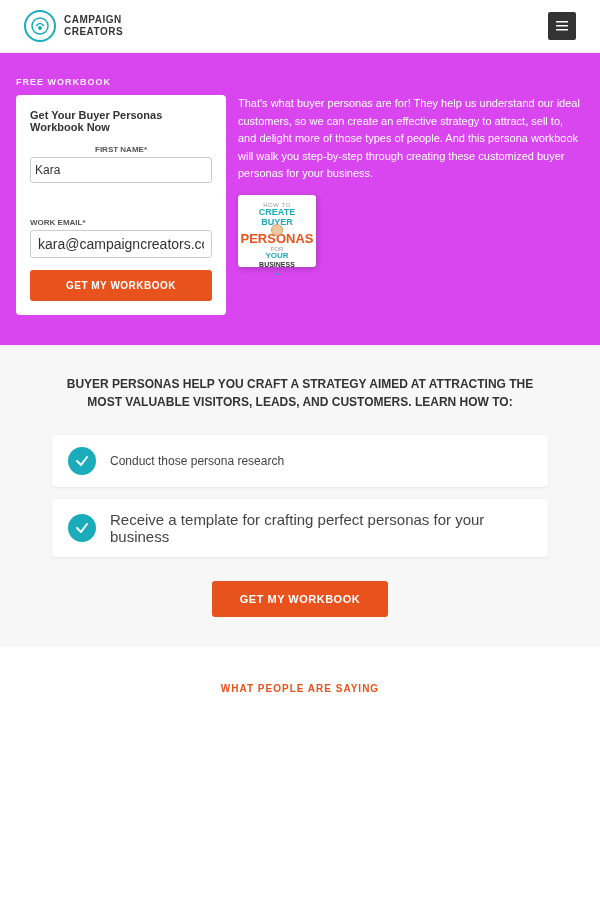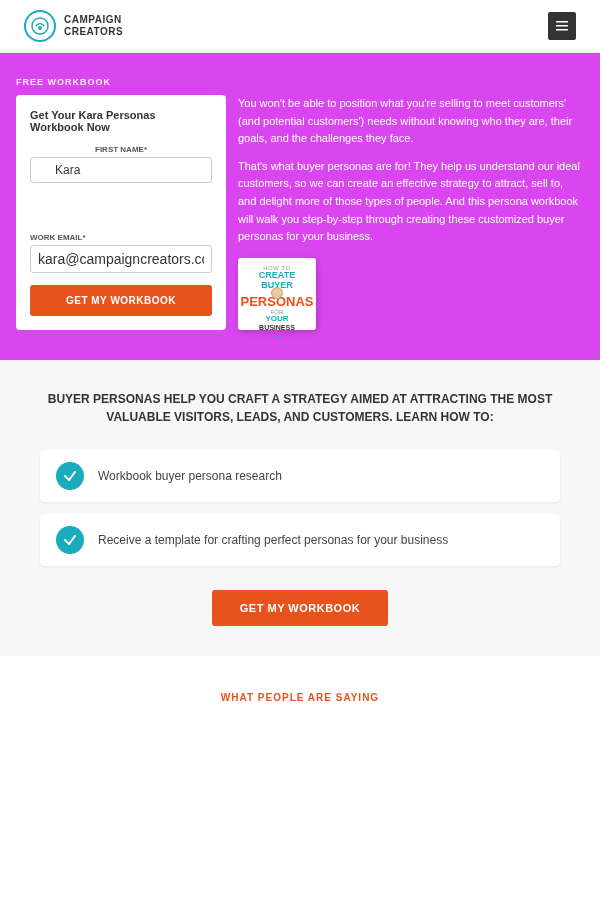--- a/index.html
+++ b/index.html
@@ -33,68 +33,67 @@
       <rect x="1" y="10" width="12" height="1.5" rx="0.5" fill="white"></rect>
     </svg>
   </div>
 </header>
 
 <section style="background:#d946ef;padding:24px 16px 30px;">
   <div style="font-size:9px;font-weight:bold;text-transform:uppercase;letter-spacing:1px;color:#fff;margin-bottom:8px;opacity:0.9;">FREE WORKBOOK</div>
   <div style="display:flex;gap:12px;align-items:flex-start;">
 
     <div style="background:#fff;border-radius:4px;padding:14px;flex:0 0 210px;color:#333;">
-      <div style="font-size:11px;font-weight:bold;color:#333;margin-bottom:12px;">Get Your Kara Personas Workbook Now</div>
+      <div style="font-size:11px;font-weight:bold;color:#333;margin-bottom:12px;">Get Your Buyer Personas Workbook Now</div>
       <div style="font-size:8px;font-weight:bold;text-transform:uppercase;color:#555;margin-bottom:3px;text-align:center;">FIRST NAME*</div>
-      <input type="text" style="width: 100%; border: 1px solid rgb(204, 204, 204); border-radius: 3px; padding: 5px 24px; font-size: 12px; color: rgb(51, 51, 51); margin-bottom: 18px;" value="Kara">
+      <input type="text" style="width: 100%; border: 1px solid rgb(204, 204, 204); border-radius: 3px; padding: 5px 4px; font-size: 12px; color: rgb(51, 51, 51); margin-bottom: 3px;" value="Kara">
       <div style="font-size:8px;font-weight:bold;text-transform:uppercase;color:#555;margin-bottom:3px;margin-top:32px;">WORK EMAIL*</div>
       <input type="email" style="width: 100%; border: 1px solid rgb(204, 204, 204); border-radius: 3px; padding: 5px 7px; font-size: 14px; color: rgb(51, 51, 51); margin-bottom: 12px;" value="kara@campaigncreators.com">
       <button style="background:#e8521c;color:#fff;border:none;border-radius:3px;padding:10px 14px;font-size:10px;font-weight:bold;text-transform:uppercase;width:100%;cursor:pointer;letter-spacing:0.5px;">GET MY WORKBOOK</button>
     </div>
 
     <div style="flex:1;display:flex;flex-direction:column;">
-      <p style="font-size:11px;color:#fff;line-height:1.6;margin-bottom:10px;">You won't be able to position what you're selling to meet customers' (and potential customers') needs without knowing who they are, their goals, and the challenges they face.</p>
       <p style="font-size:11px;color:#fff;line-height:1.6;margin-bottom:12px;">That's what buyer personas are for! They help us understand our ideal customers, so we can create an effective strategy to attract, sell to, and delight more of those types of people. And this persona workbook will walk you step-by-step through creating these customized buyer personas for your business.</p>
 
       <div style="width:78px;height:72px;background:#fff;border-radius:3px;padding:4px;display:flex;flex-direction:column;align-items:center;box-shadow:1px 2px 6px rgba(0,0,0,0.2);">
         <div style="background:#e8521c;width:100%;height:5px;border-radius:2px 2px 0 0;margin-bottom:3px;"></div>
         <div style="font-size:6px;color:#999;text-transform:uppercase;letter-spacing:0.5px;">HOW TO</div>
         <div style="font-size:9px;font-weight:900;color:#1aacbb;text-transform:uppercase;line-height:1.1;text-align:center;">CREATE<br>BUYER</div>
 
         <div style="width:22px;height:26px;background:linear-gradient(#e8c9a0 40%,#d4956a 100%);border-radius:2px;margin:2px auto;position:relative;">
           <div style="width:12px;height:12px;background:#e8c9a0;border-radius:50%;position:absolute;top:-6px;left:50%;transform:translateX(-50%);border:1px solid #d4a070;"></div>
         </div>
         <div style="font-size:13px;font-weight:900;color:#e8521c;text-transform:uppercase;line-height:1.1;">PERSONAS</div>
         <div style="font-size:6px;color:#999;text-transform:uppercase;">for</div>
         <div style="font-size:8px;font-weight:900;color:#1aacbb;text-transform:uppercase;line-height:1.1;">YOUR</div>
         <div style="font-size:7px;font-weight:bold;color:#333;text-transform:uppercase;line-height:1.1;">BUSINESS</div>
         <div style="font-size:6px;color:#1aacbb;margin-top:2px;">●</div>
       </div>
     </div>
   </div>
 </section>
 
-<section style="background:#f7f7f7;padding:30px 40px;text-align:center;">
+<section style="background:#f7f7f7;padding:30px 52px;text-align:center;">
   <div style="font-size:12px;font-weight:900;text-transform:uppercase;color:#333;line-height:1.5;margin-bottom:24px;">BUYER PERSONAS HELP YOU CRAFT A STRATEGY AIMED AT ATTRACTING THE MOST VALUABLE VISITORS, LEADS, AND CUSTOMERS. LEARN HOW TO:</div>
   <div style="margin-bottom:24px;">
     <div style="display:flex;align-items:center;gap:14px;margin-bottom:12px;background:#fff;border-radius:4px;padding:12px 16px;box-shadow:0 1px 3px rgba(0,0,0,0.07);">
       <div style="width:28px;height:28px;border-radius:50%;background:#1aacbb;display:flex;align-items:center;justify-content:center;flex-shrink:0;">
         <svg width="14" height="14" viewBox="0 0 14 14">
             <polyline points="2,7 6,11 12,3" stroke="white" stroke-width="2" fill="none" stroke-linecap="round" stroke-linejoin="round"></polyline>
           </svg>
       </div>
-      <span style="font-size:12px;color:#444;text-align:left;">Workbook buyer persona research</span>
+      <span style="font-size:12px;color:#444;text-align:left;">Conduct those persona research</span>
     </div>
     <div style="display:flex;align-items:center;gap:14px;margin-bottom:12px;background:#fff;border-radius:4px;padding:12px 16px;box-shadow:0 1px 3px rgba(0,0,0,0.07);">
       <div style="width:28px;height:28px;border-radius:50%;background:#1aacbb;display:flex;align-items:center;justify-content:center;flex-shrink:0;">
         <svg width="14" height="14" viewBox="0 0 14 14">
             <polyline points="2,7 6,11 12,3" stroke="white" stroke-width="2" fill="none" stroke-linecap="round" stroke-linejoin="round"></polyline>
           </svg>
       </div>
-      <span style="font-size:12px;color:#444;text-align:left;">Receive a template for crafting perfect personas for your business</span>
+      <span style="font-size:15px;color:#444;text-align:left;">Receive a template for crafting perfect personas for your business</span>
     </div>
   </div>
   <button style="background:#e8521c;color:#fff;border:none;border-radius:3px;padding:12px 28px;font-size:11px;font-weight:bold;text-transform:uppercase;cursor:pointer;letter-spacing:0.5px;">GET MY WORKBOOK</button>
 </section>
 
 <section style="padding:36px 16px;text-align:center;background:#fff;">
   <div style="font-size:10px;font-weight:bold;text-transform:uppercase;color:#e8521c;letter-spacing:1px;margin-bottom:16px;">WHAT PEOPLE ARE SAYING</div>
 
 </section>
 

